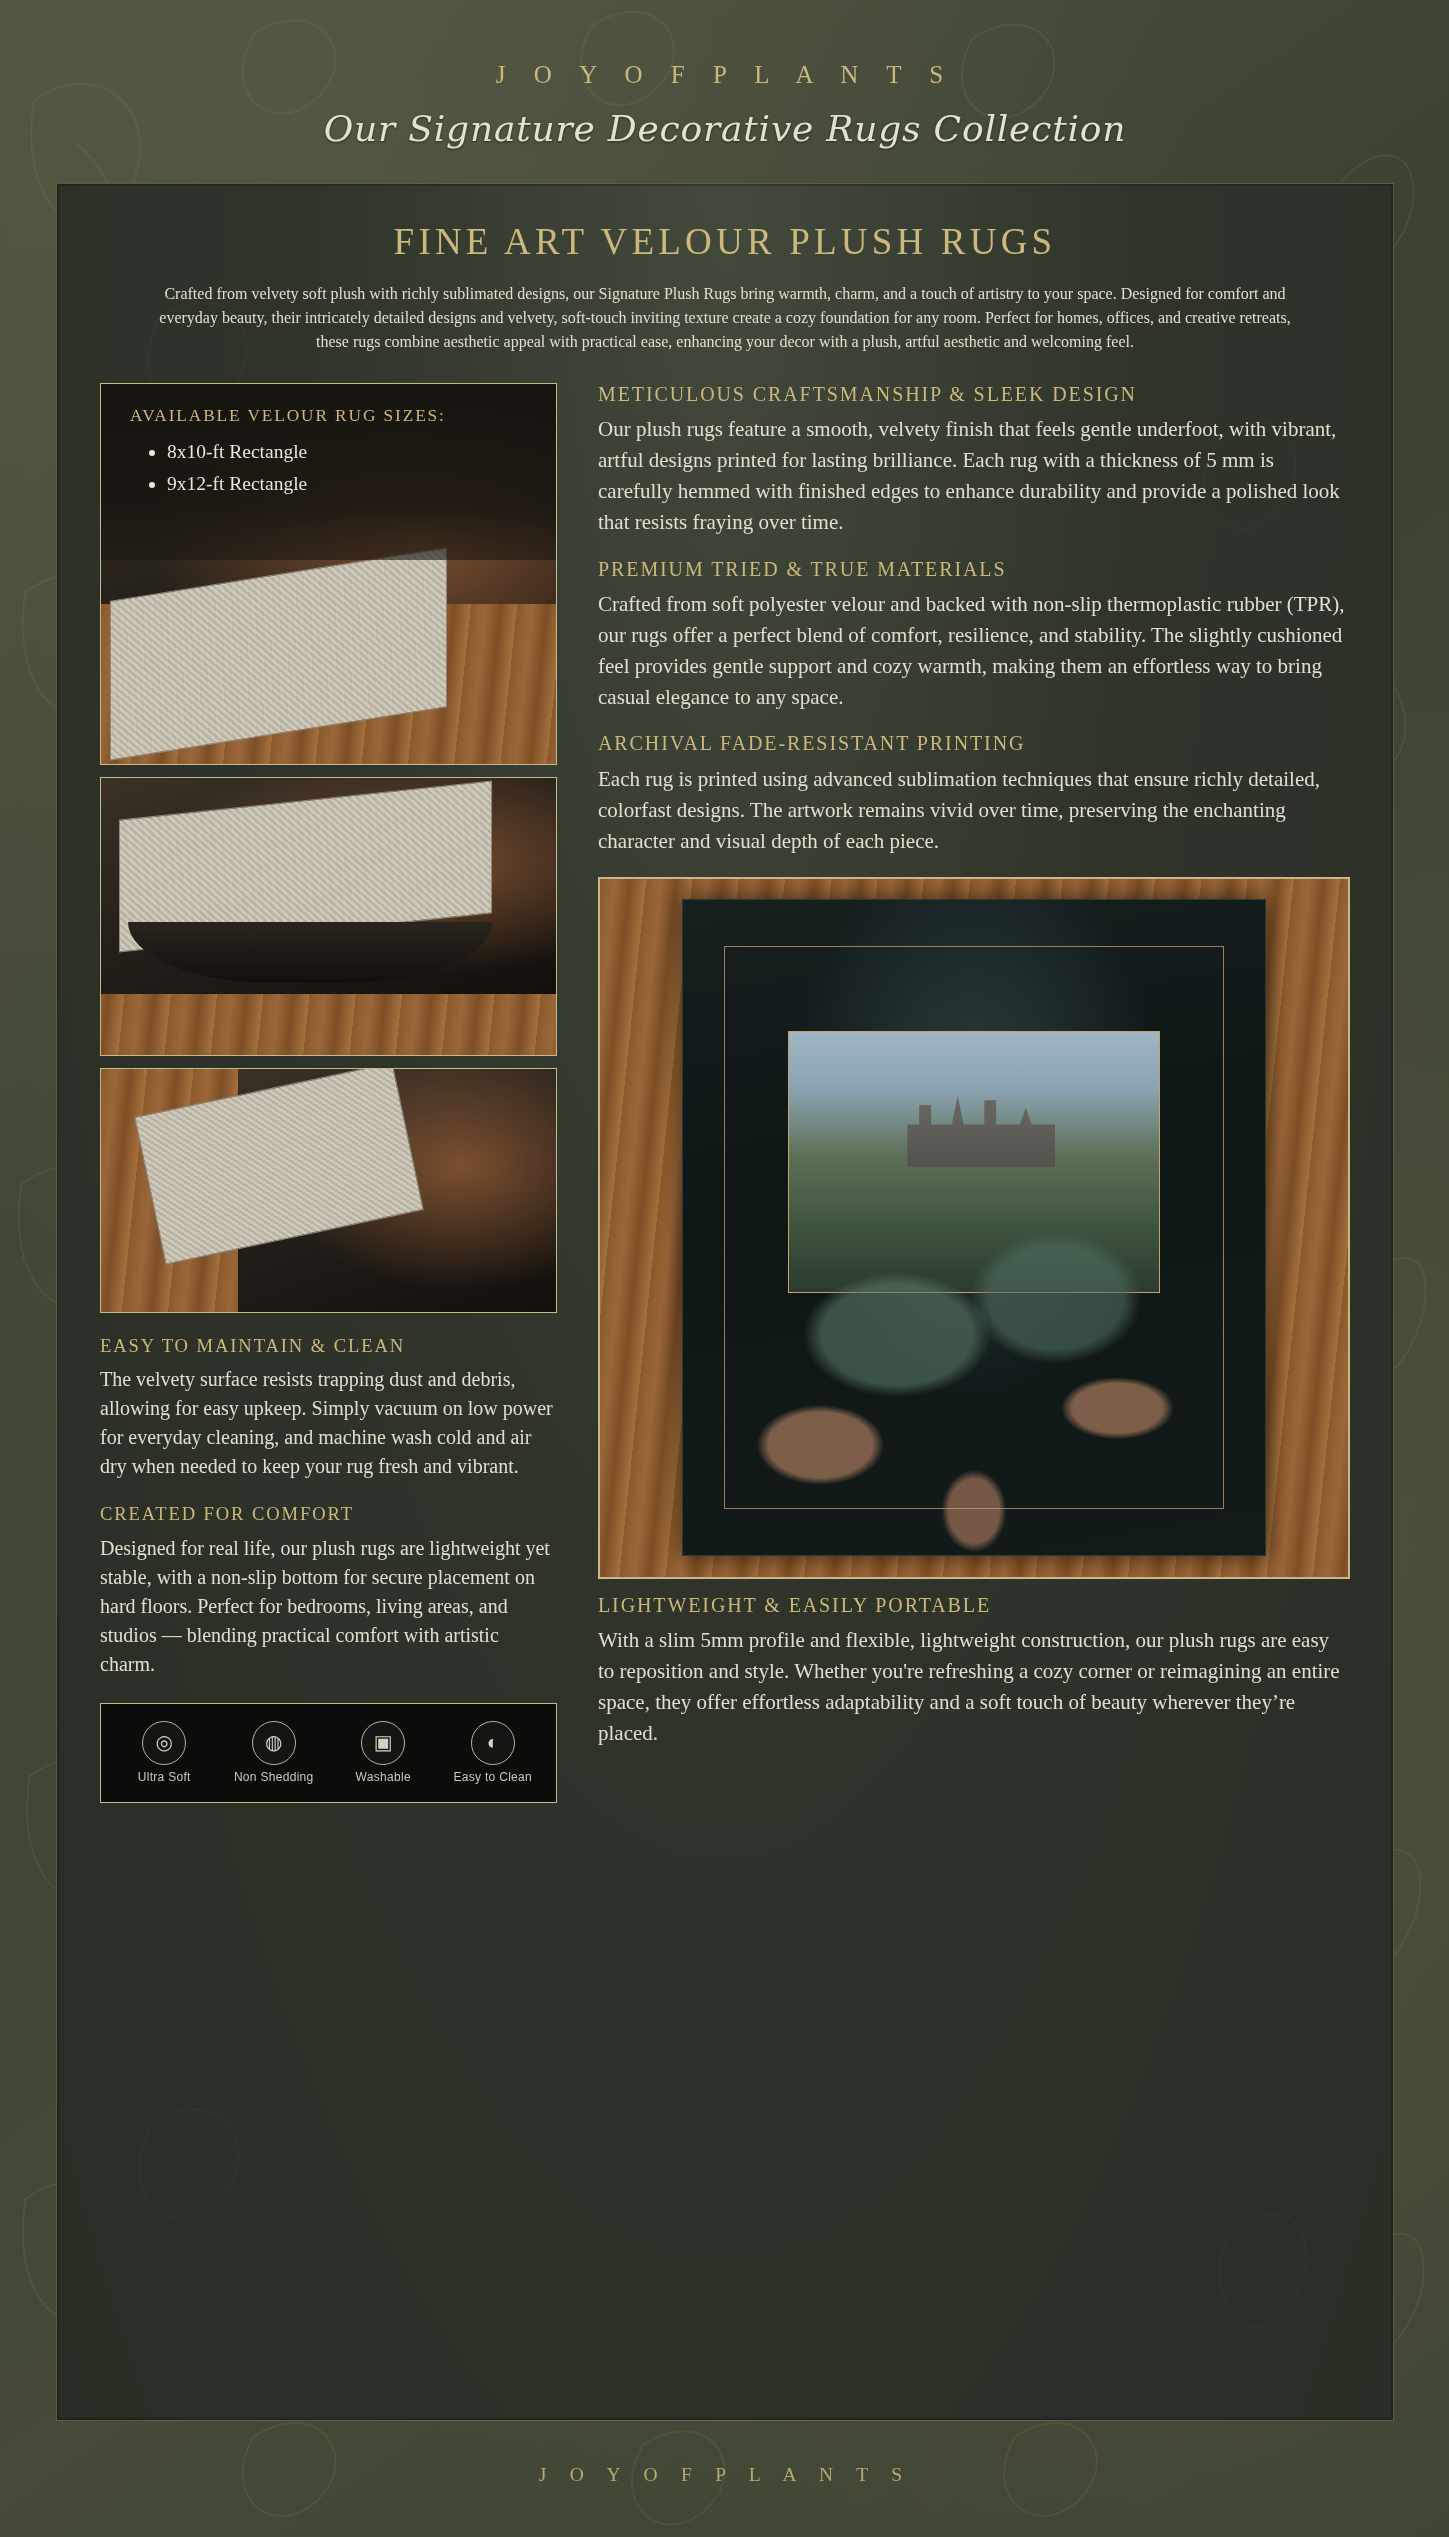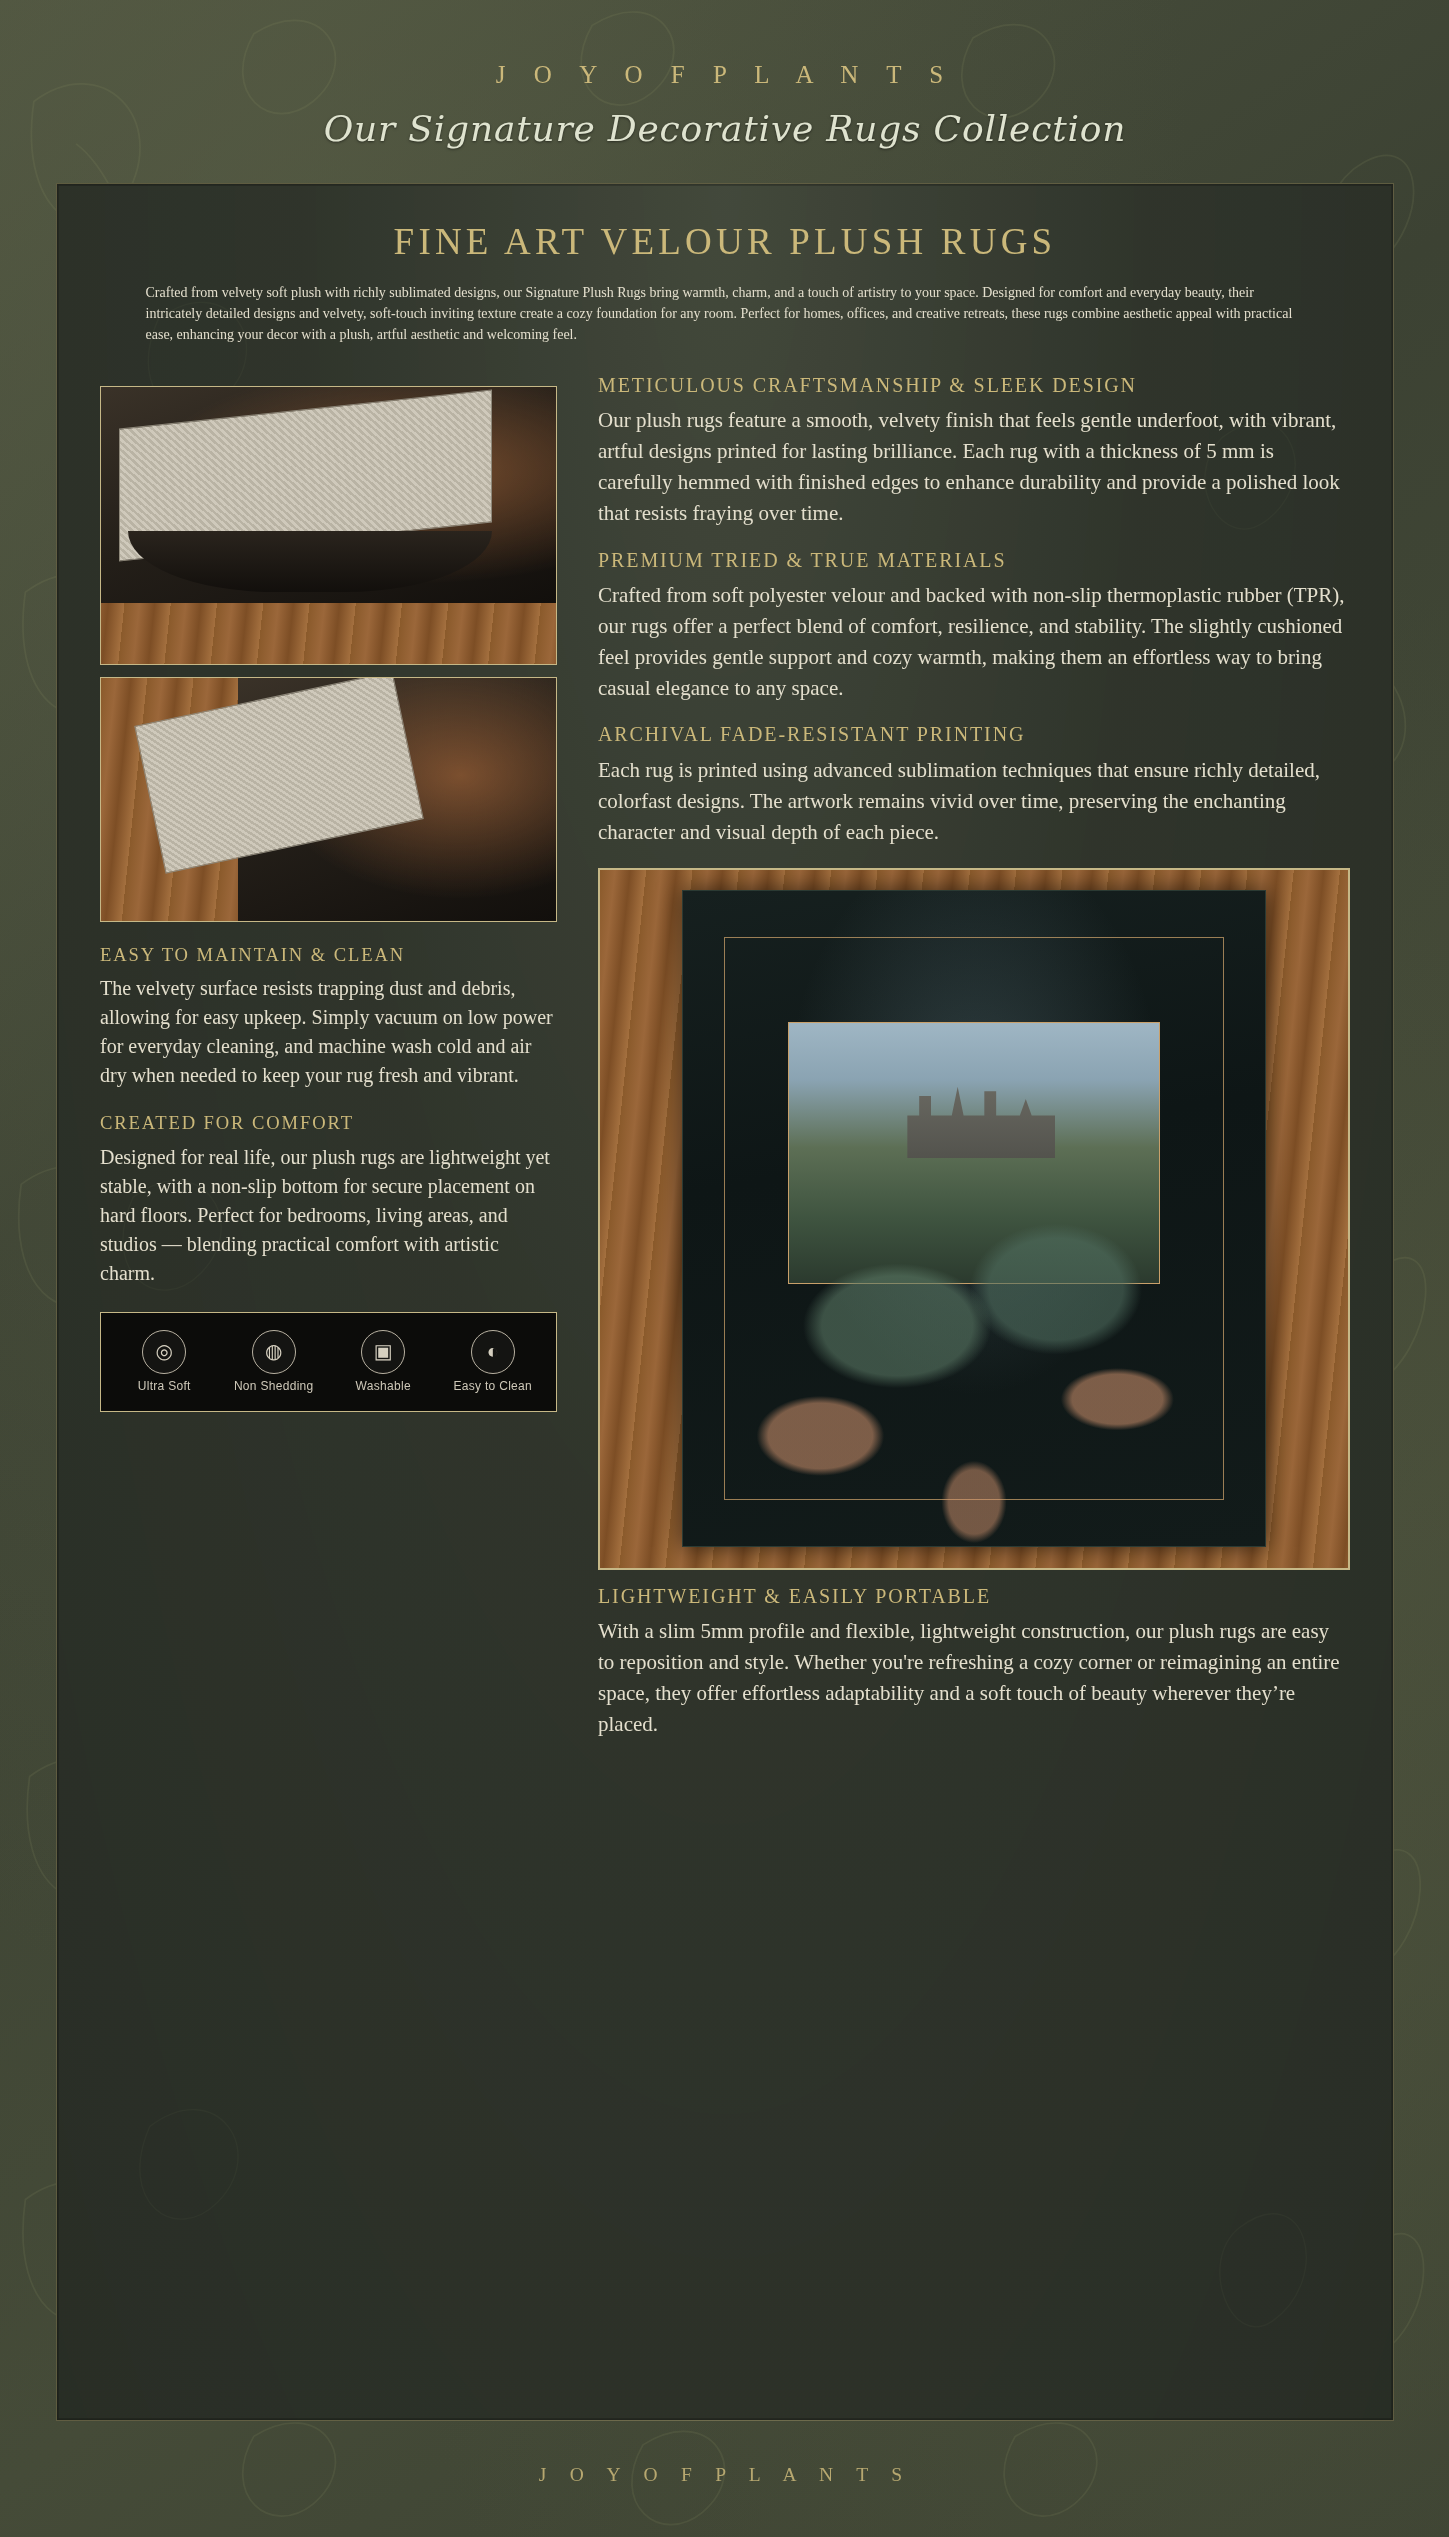--- a/index.html
+++ b/index.html
@@ -90,21 +90,22 @@
     font-size: 37px;
     letter-spacing: 4.2px;
     font-weight: 400;
     color: #cbb87a;
     font-family: "Liberation Serif", serif;
   }
 
   .intro {
     margin: 18.6px auto 0;
     width: 1159px;
-    font-size: 14px;
+    text-align: center;
+    font-size: 16px;
     line-height: 1.50;
     color: #e4dfcd;
   }
 
   .cols {
     display: flex;
     margin-top: 29px;
     gap: 41px;
   }
   .col-left { width: 457px; flex: none; }
@@ -319,20 +320,32 @@
   <div class="content">
 
     <h1 class="main-title">FINE ART VELOUR PLUSH RUGS</h1>
 
     <p class="intro">Crafted from velvety soft plush with richly sublimated designs, our Signature Plush Rugs bring warmth, charm, and a touch of artistry to your space. Designed for comfort and everyday beauty, their intricately detailed designs and velvety, soft-touch inviting texture create a cozy foundation for any room. Perfect for homes, offices, and creative retreats, these rugs combine aesthetic appeal with practical ease, enhancing your decor with a plush, artful aesthetic and welcoming feel.</p>
 
     <div class="cols">
 
       <div class="col-left">
 
+        <div class="imgbox img-sizes">
+          <div class="photo-rugedge"></div>
+          <div class="photo-wood" style="top:58%; height:42%;"></div>
+          <div class="photo-backing" style="left:2%; top:50%; width:74%; height:42%; transform:skewY(-9deg); border:0.8px solid #8e887a;"></div>
+          <div class="sizes-overlay">
+            <div class="sizes-title">AVAILABLE  VELOUR RUG SIZES:</div>
+            <ul class="sizes-list">
+              <li>8x10-ft Rectangle</li>
+              <li>9x12-ft Rectangle</li>
+            </ul>
+          </div>
+        </div>
 
         <div class="imgbox img-fold">
           <div class="photo-wood"></div>
           <div class="photo-rugedge" style="top:0; height:78%;"></div>
           <div class="photo-backing" style="left:4%; top:8%; width:82%; height:48%; transform:skewY(-6deg); border:0.8px solid #8e887a;"></div>
           <div style="position:absolute;left:6%;top:52%;width:80%;height:22%;background:linear-gradient(180deg,#2a241d,#120f0c);border-radius:0 0 40% 40%/0 0 100% 100%;"></div>
         </div>
 
         <div class="imgbox img-corner">
           <div class="photo-wood"></div>

